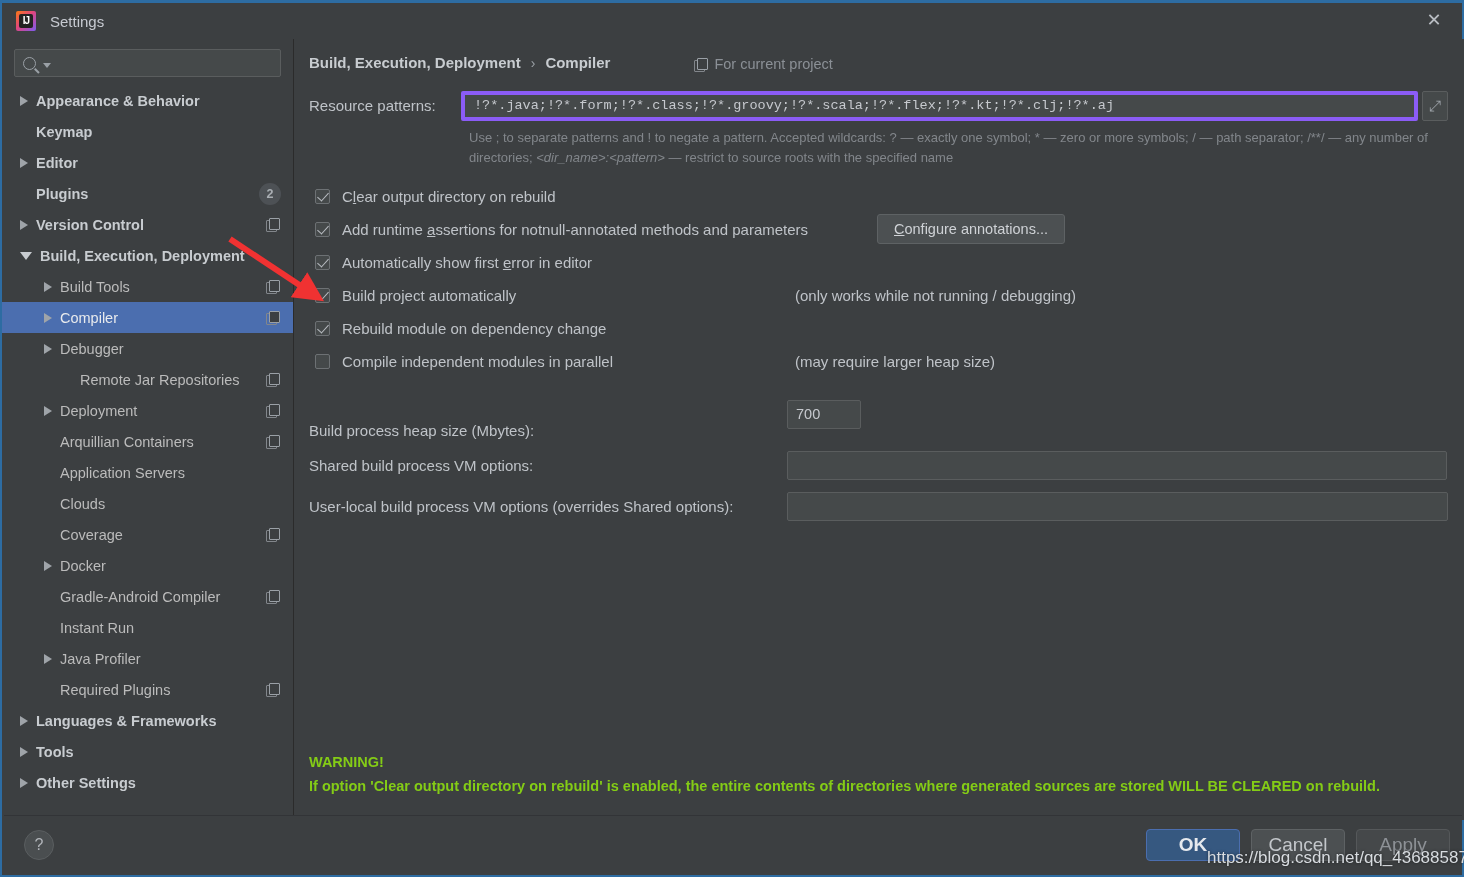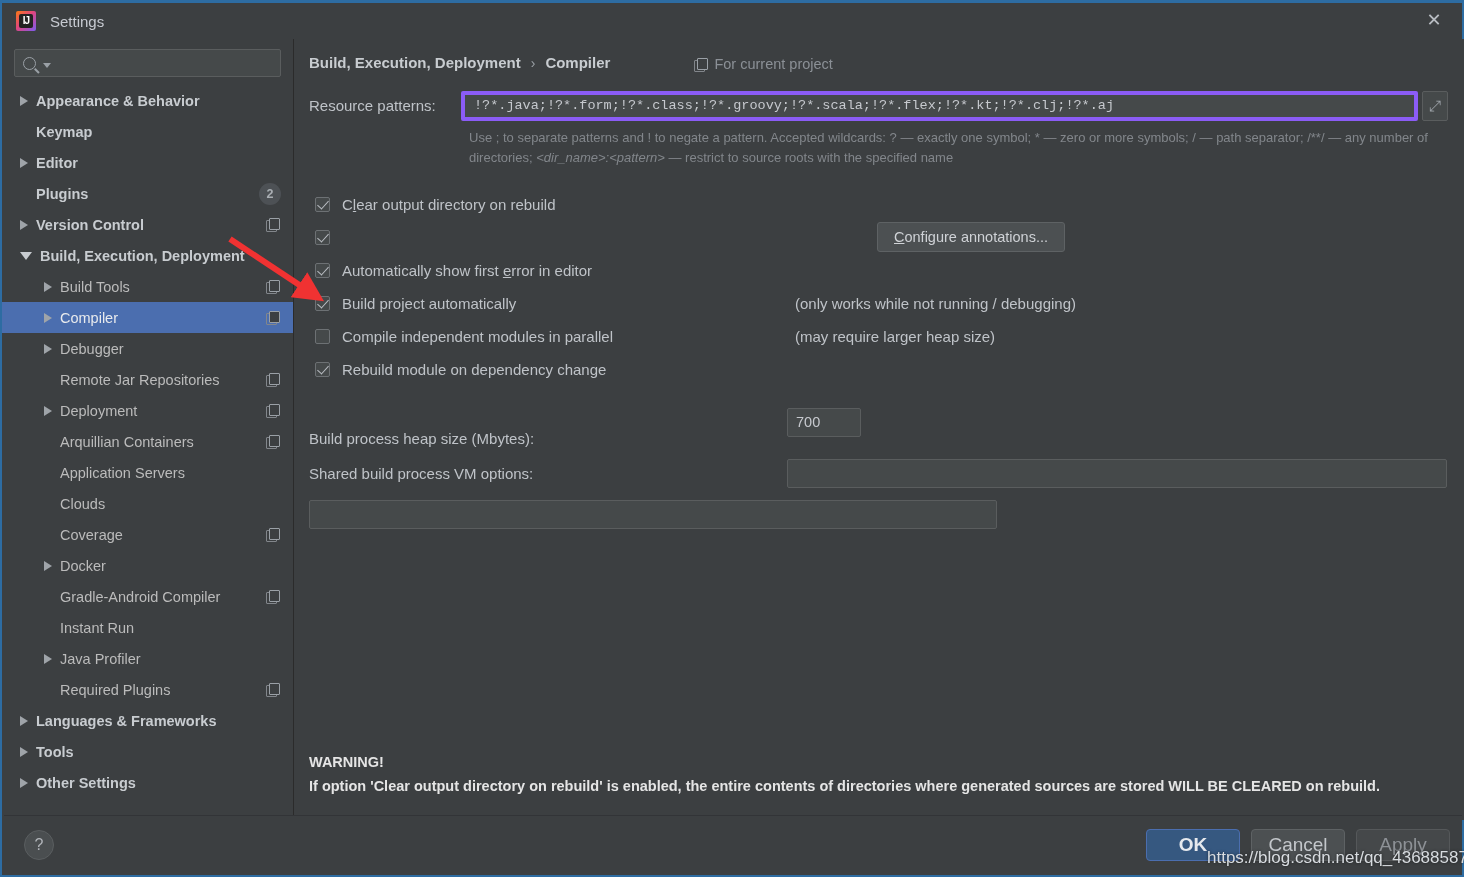--- a/index.html
+++ b/index.html
@@ -173,21 +173,21 @@
     content:"⤢"; position:absolute; left:0; top:0; width:100%;
     text-align:center; line-height:28px; color:#9aa0a6; font-size:15px;
   }
   .patterns-help {
     margin-left: 160px; margin-top: 7px;
     color: #82868b; font-size: 13px; line-height: 1.55;
     max-width: 990px;
   }
   .patterns-help i { font-style: italic; }
 
-  .checks { margin-top: 20px; margin-left: 6px; }
+  .checks { margin-top: 12px; margin-left: 6px; }
   .check-row {
     display: flex; align-items: center; height: 33px;
     position: relative;
   }
   .cbox {
     width: 15px; height: 15px; flex: none;
     background: #45494a; border: 1px solid #6d7174; border-radius: 2px;
     position: relative;
   }
   .cbox.checked::after {
@@ -217,21 +217,21 @@
   .field-label { color: #bfc3c8; font-size: 15px; flex: none; }
   .input-box {
     background: #45494a; border: 1px solid #5a5d5e; border-radius: 2px;
     height: 29px; color: #c6c9ce; font-size: 14.5px;
     padding: 0 8px; outline: none;
     font-family: "Liberation Sans", sans-serif;
   }
 
   .warning {
     position: absolute; left: 12px; bottom: 22px; right: 32px;
-    color: #e5e5e5; font-size: 14.5px; font-weight: bold;
+    color: #84cc16; font-size: 14.5px; font-weight: bold;
     line-height: 1.62;
   }
 
   
   .bottombar {
     position: absolute; left: 2px; bottom: 2px;
     width: 1458px; height: 58px;
     background: #3c3f41; border-top: 1px solid #323437;
   }
   .help-btn {
@@ -327,21 +327,21 @@
         </div>
         <div class="tree-item selected" style="padding-left: 42px;">
           <span class="arrow"></span>
           <span class="tree-label">Compiler</span>
           <span class="copy-icon"></span>
         </div>
         <div class="tree-item" style="padding-left: 42px;">
           <span class="arrow"></span>
           <span class="tree-label">Debugger</span>
         </div>
-        <div class="tree-item" style="padding-left: 42px;">
+        <div class="tree-item" style="padding-left: 42px; gap: 20px;">
           <span class="arrow-spacer"></span>
           <span class="tree-label">Remote Jar Repositories</span>
           <span class="copy-icon"></span>
         </div>
         <div class="tree-item" style="padding-left: 42px;">
           <span class="arrow"></span>
           <span class="tree-label">Deployment</span>
           <span class="copy-icon"></span>
         </div>
         <div class="tree-item" style="padding-left: 42px;">
@@ -422,55 +422,57 @@
       <span>number of directories; </span><i>&lt;dir_name&gt;:&lt;pattern&gt;</i><span> — restrict to source roots with the specified name</span>
     </div>
 
     <div class="checks" id="checks">
         <div class="check-row">
           <span class="cbox checked"></span>
           <span class="check-label"><span>C</span><u>l</u><span>ear output directory on rebuild</span></span>
         </div>
         <div class="check-row">
           <span class="cbox checked"></span>
+          <span class="check-label"><span>Add runtime </span><u>a</u><span>ssertions for notnull-annotated methods and parameters</span></span>
           <span class="btn-annotations">
             <u>C</u>
             <span>onfigure annotations...</span>
           </span>
         </div>
         <div class="check-row">
           <span class="cbox checked"></span>
           <span class="check-label"><span>Automatically show first </span><u>e</u><span>rror in editor</span></span>
         </div>
         <div class="check-row">
           <span class="cbox checked"></span>
           <span class="check-label"><span>Build project automatically</span><u></u><span></span></span>
           <span class="check-note">(only works while not running / debugging)</span>
         </div>
         <div class="check-row">
+          <span class="cbox checked"></span>
+          <span class="check-label"><span>Rebuild module on dependency change</span><u></u><span></span></span>
+        </div>
+        <div class="check-row">
           <span class="cbox"></span>
           <span class="check-label"><span>Compile independent modules in parallel</span><u></u><span></span></span>
           <span class="check-note">(may require larger heap size)</span>
-        </div>
-        <div class="check-row">
-          <span class="cbox checked"></span>
-          <span class="check-label"><span>Rebuild module on dependency change</span><u></u><span></span></span>
         </div>
       </div>
 
     <div id="fields">
         <div class="field-row">
           <span class="field-label" style="width: 478px; margin-top: 32px;">Build process heap size (Mbytes):</span>
           <input class="input-box" type="text" placeholder="" value="700" style="width: 74px;">
         </div>
         <div class="field-row">
           <span class="field-label" style="width: 478px;">Shared build process VM options:</span>
           <input class="input-box" type="text" placeholder="" style="width: 660px;">
         </div>
         <div class="field-row">
+          <span class="field-label" style="width: 478px;">User-local build process VM options (overrides Shared options):</span>
           <input class="input-box" type="text" placeholder="" style="width: 688px;">
         </div>
       </div>
 
     <div class="warning">
       <div>WARNING!</div>
       <div>If option 'Clear output directory on rebuild' is enabled, the entire contents of directories where generated sources are stored WILL BE CLEARED on rebuild.</div>
     </div>
   </div>
 

